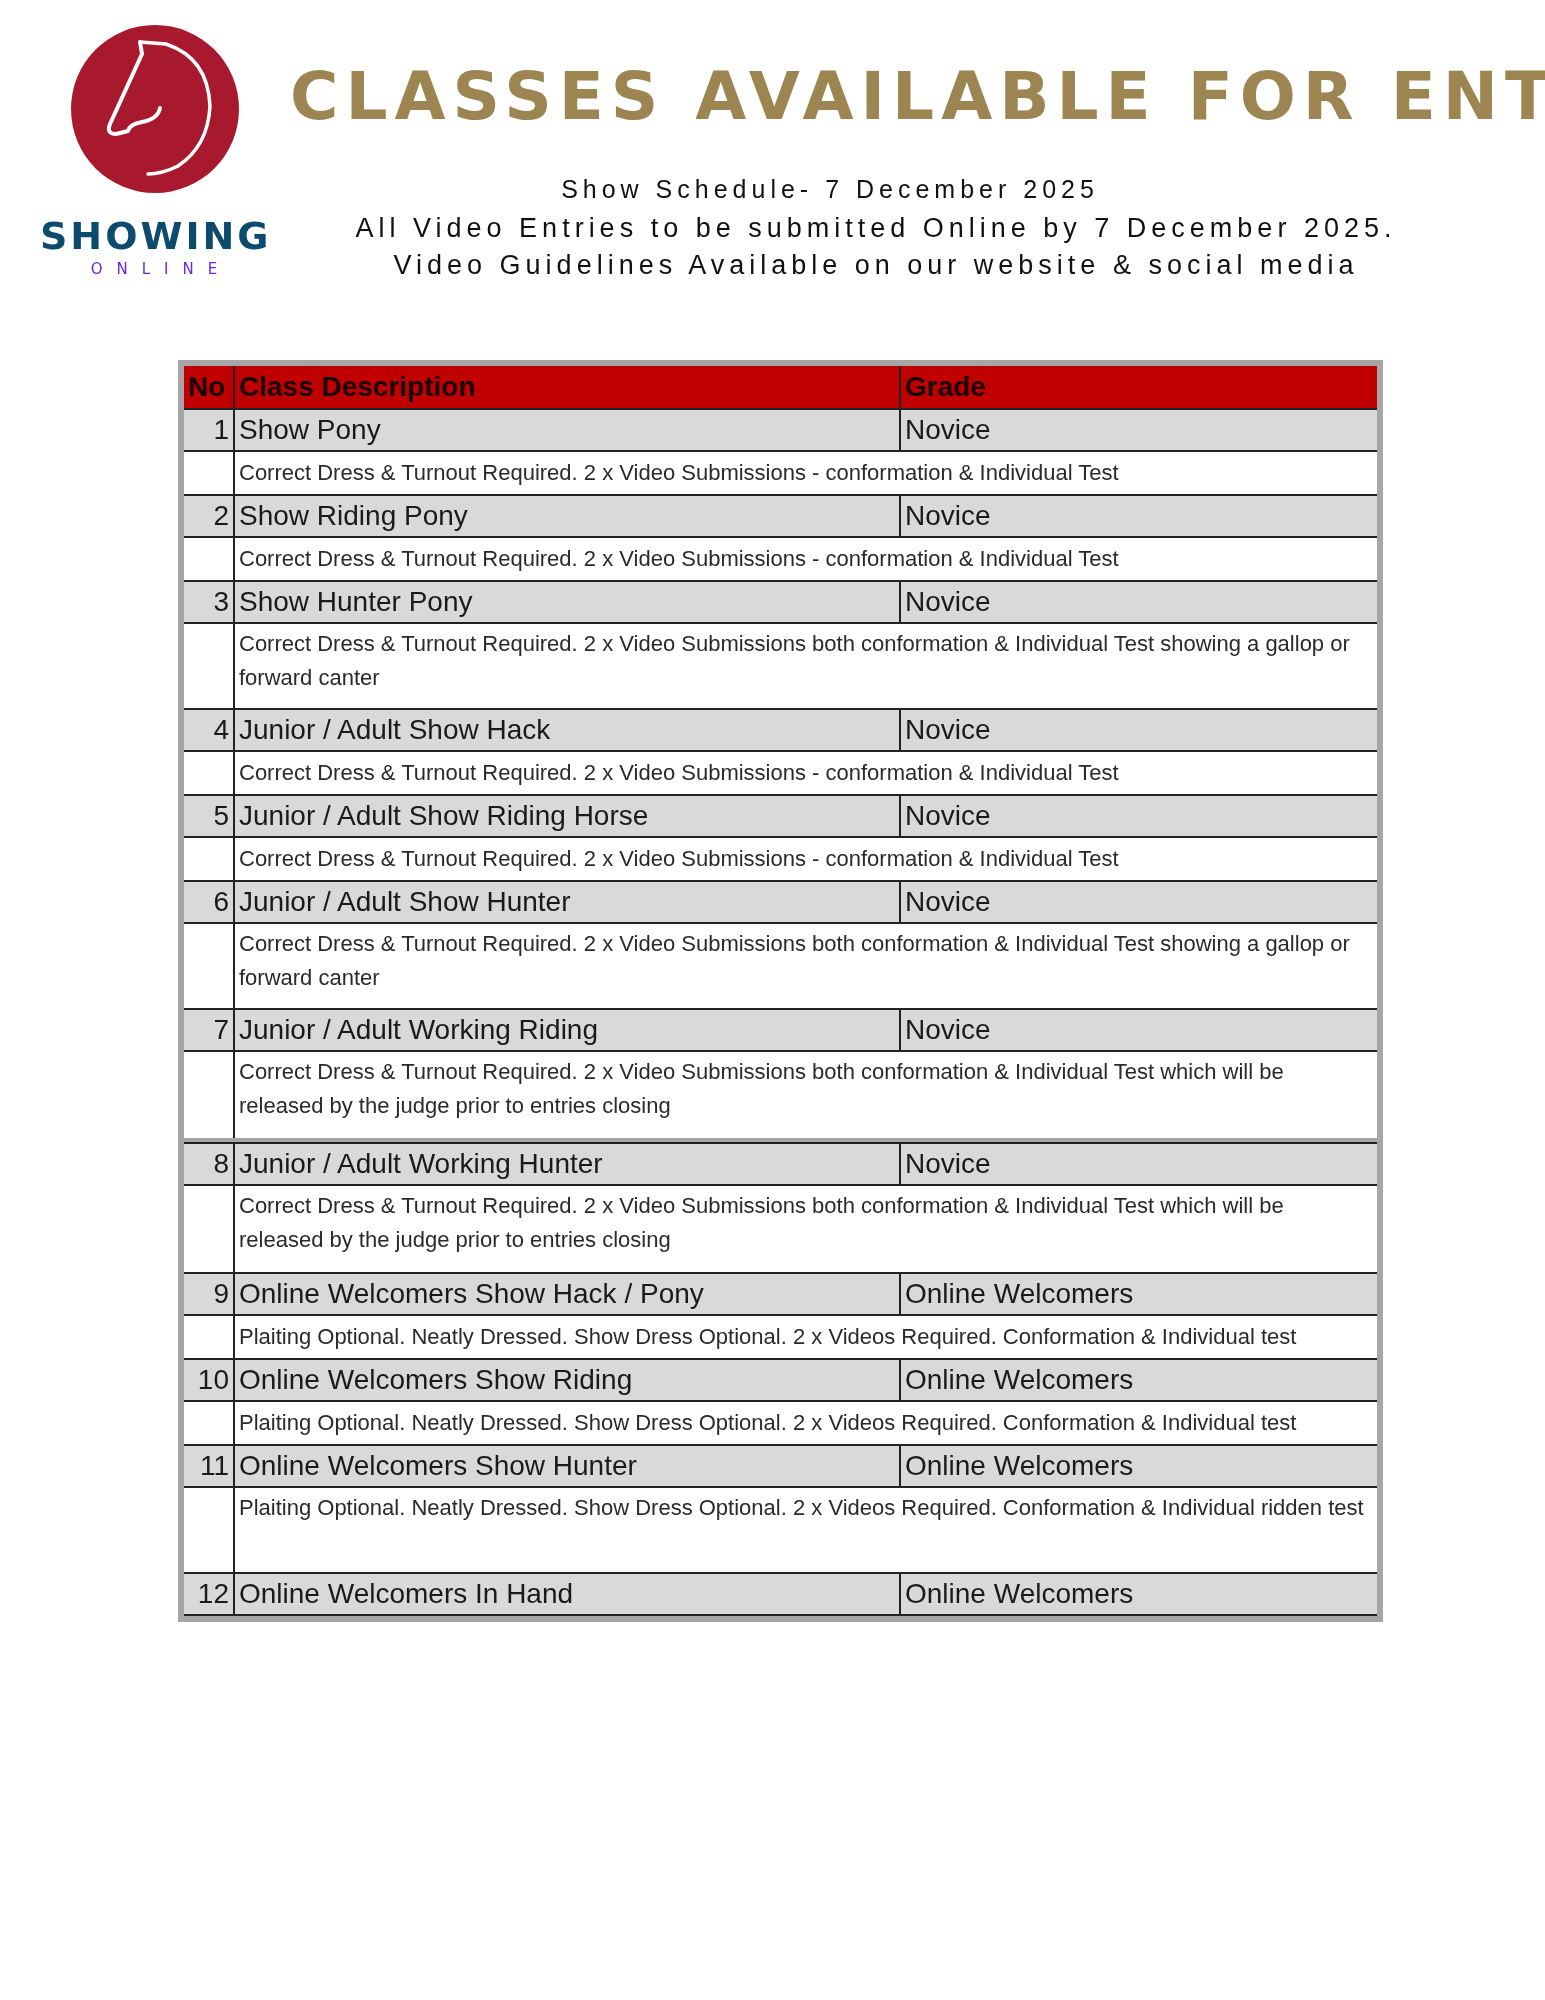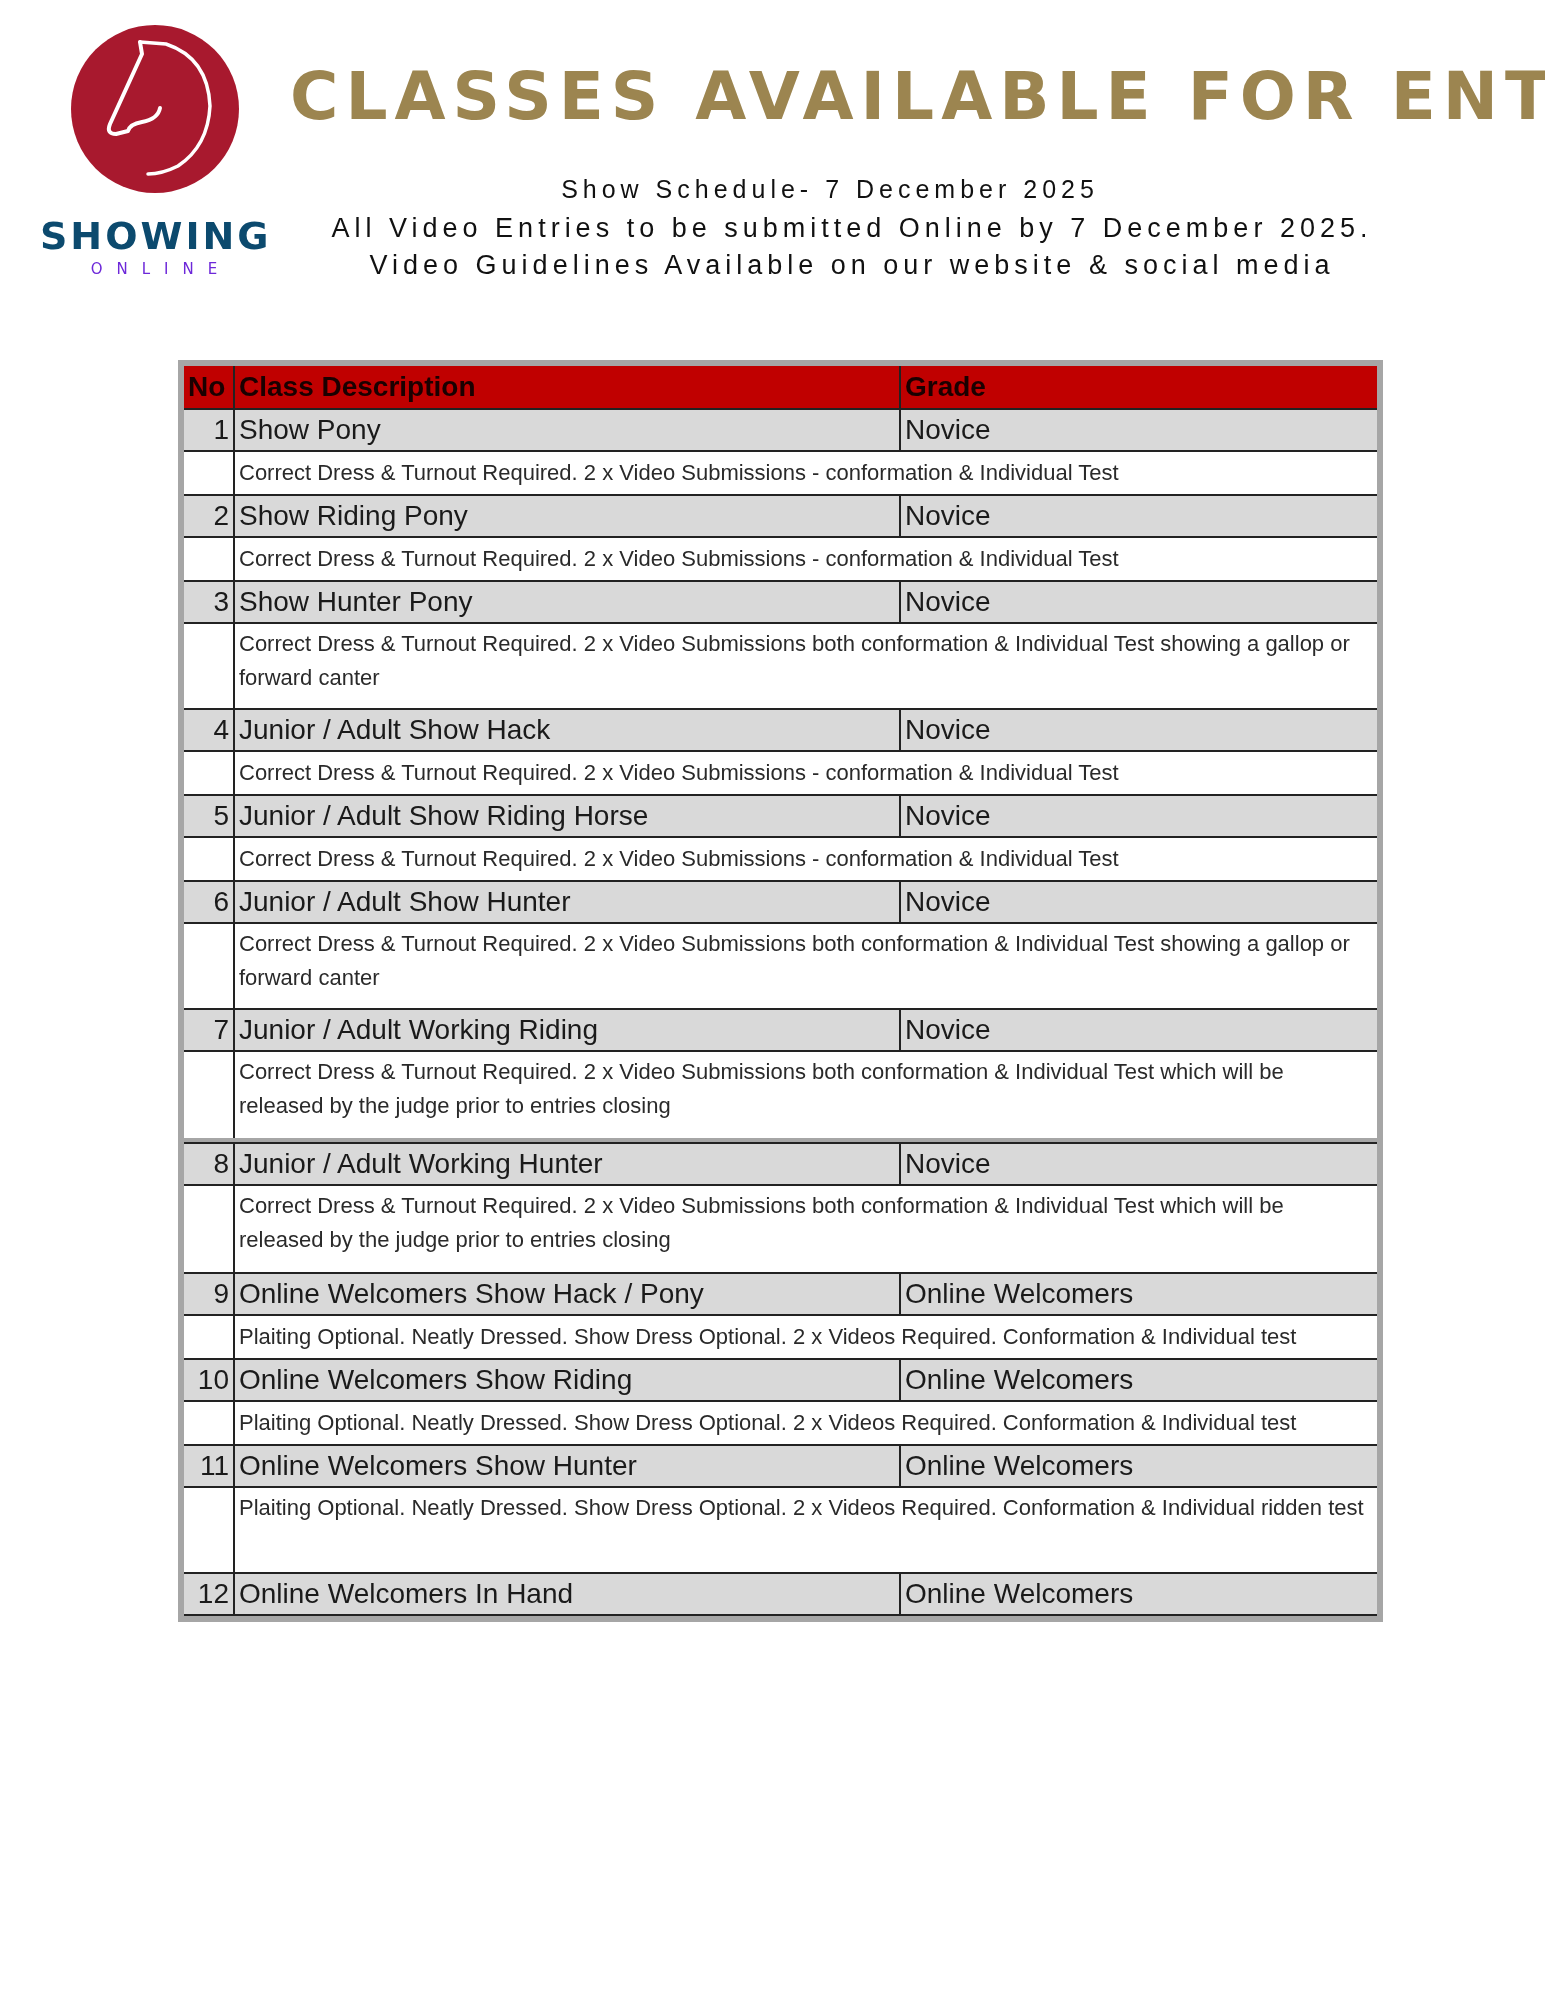--- a/index.html
+++ b/index.html
@@ -5,21 +5,21 @@
   html, body { margin:0; padding:0; background:#ffffff; }
   body { width:1545px; height:2000px; position:relative; overflow:hidden; font-family:"Liberation Sans", sans-serif; }
 
   .logo { position:absolute; left:40px; top:24px; width:230px; height:260px; }
   .logo-circle { position:absolute; left:30px; top:0; width:170px; height:170px; }
   .logo-word { position:absolute; left:0; top:190px; width:230px; color:#0c4a6e; font-size:38px; font-weight:bold; letter-spacing:3px; font-family:"DejaVu Sans", sans-serif; }
   .logo-sub { position:absolute; left:0; top:236px; width:230px; text-align:center; color:#6d28d9; font-size:15px; font-weight:normal; letter-spacing:14px; padding-left:12px; box-sizing:border-box; font-family:"DejaVu Sans", sans-serif; }
 
   .title { position:absolute; left:290px; top:58px; width:1200px; color:#9c8550; font-size:66px; font-weight:bold; letter-spacing:7px; font-family:"DejaVu Sans", sans-serif; white-space:nowrap; }
   .subtitle { position:absolute; left:300px; top:138px; width:1060px; text-align:center; color:#111; font-size:25px; letter-spacing:5px; white-space:nowrap;margin-top:37px; }
-  .notice { position:absolute; left:232px; top:210px; width:1240px; text-align:center; color:#111; font-size:27px; letter-spacing:5px; line-height:37px; }
+  .notice { position:absolute; left:256px; top:210px; width:1240px; text-align:center; color:#111; font-size:27px; letter-spacing:5px; line-height:37px; }
 
   .table-wrap { position:absolute; left:178px; top:360px; width:1205px; border:6px solid #a6a6a6; box-sizing:border-box; background:#0f172a; }
   table { border-collapse:collapse; width:100%; font-family:"Liberation Sans Narrow", "Liberation Sans", sans-serif; table-layout:fixed; }
   col.c-no { width:50px; }
   col.c-desc { width:666px; }
   col.c-grade { width:auto; }
   th, td { padding:0 4px; vertical-align:middle; }
   thead th { background:#c00000; color:#1a0000; font-size:28px; font-weight:bold; text-align:left; height:42px; border-left:2px solid #222; border-bottom:2px solid #222; }
   thead th:first-child { border-left:none; }
   tr.cls td { background:#d9d9d9; font-size:28px; color:#1a1a1a; height:40px; border-top:2px solid #222; border-bottom:2px solid #222; border-left:2px solid #222; }

